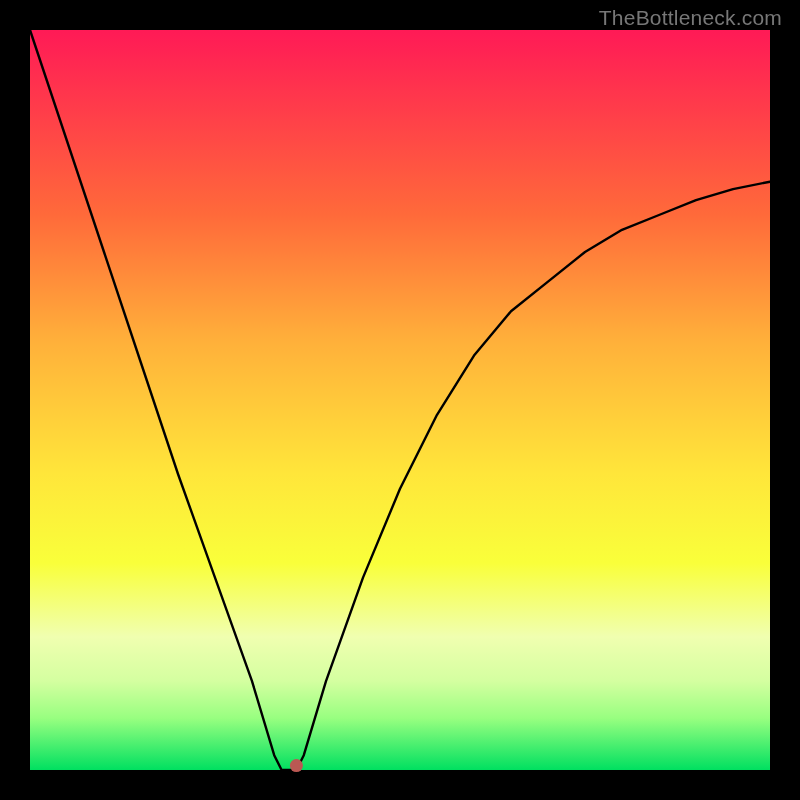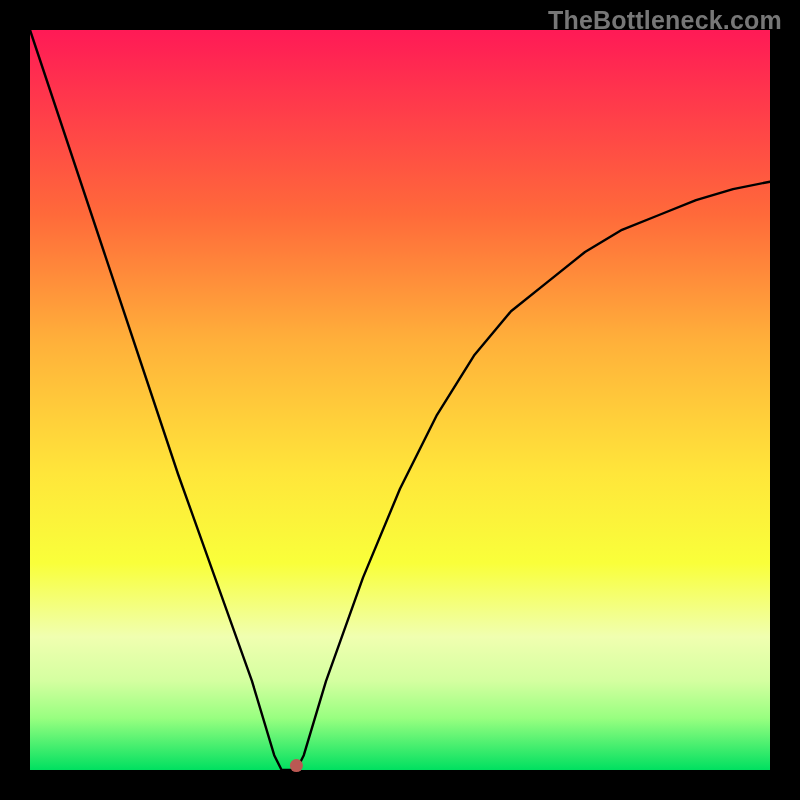--- a/index.html
+++ b/index.html
@@ -42,22 +42,22 @@
     top: 0;
     width: 740px;
     height: 740px;
     overflow: visible;
   }
   .watermark {
     position: absolute;
     top: 6px;
     right: 18px;
     color: #777777;
-    font-size: 25px;
-    font-weight: 700;
+    font-size: 21px;
+    font-weight: 400;
     letter-spacing: 0.2px;
     user-select: none;
   }
 </style>
 </head>
 <body>
 
 <div class="frame">
 
   <div class="plot-area">

